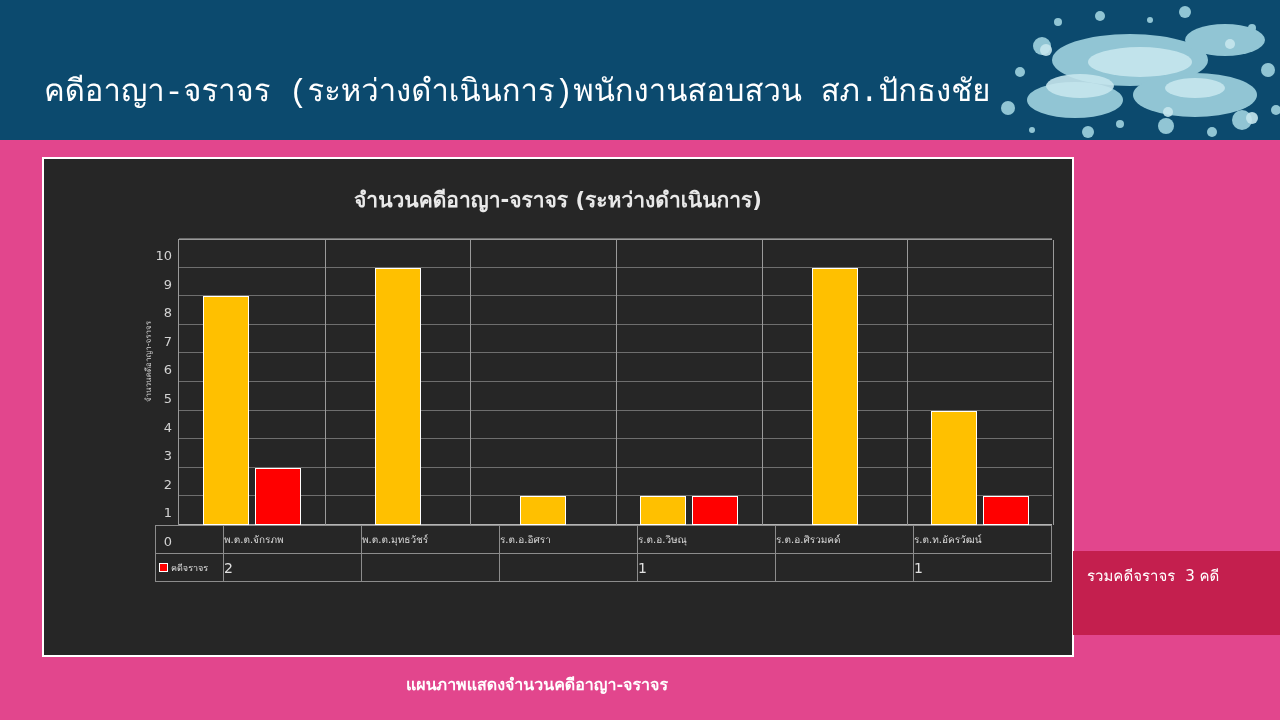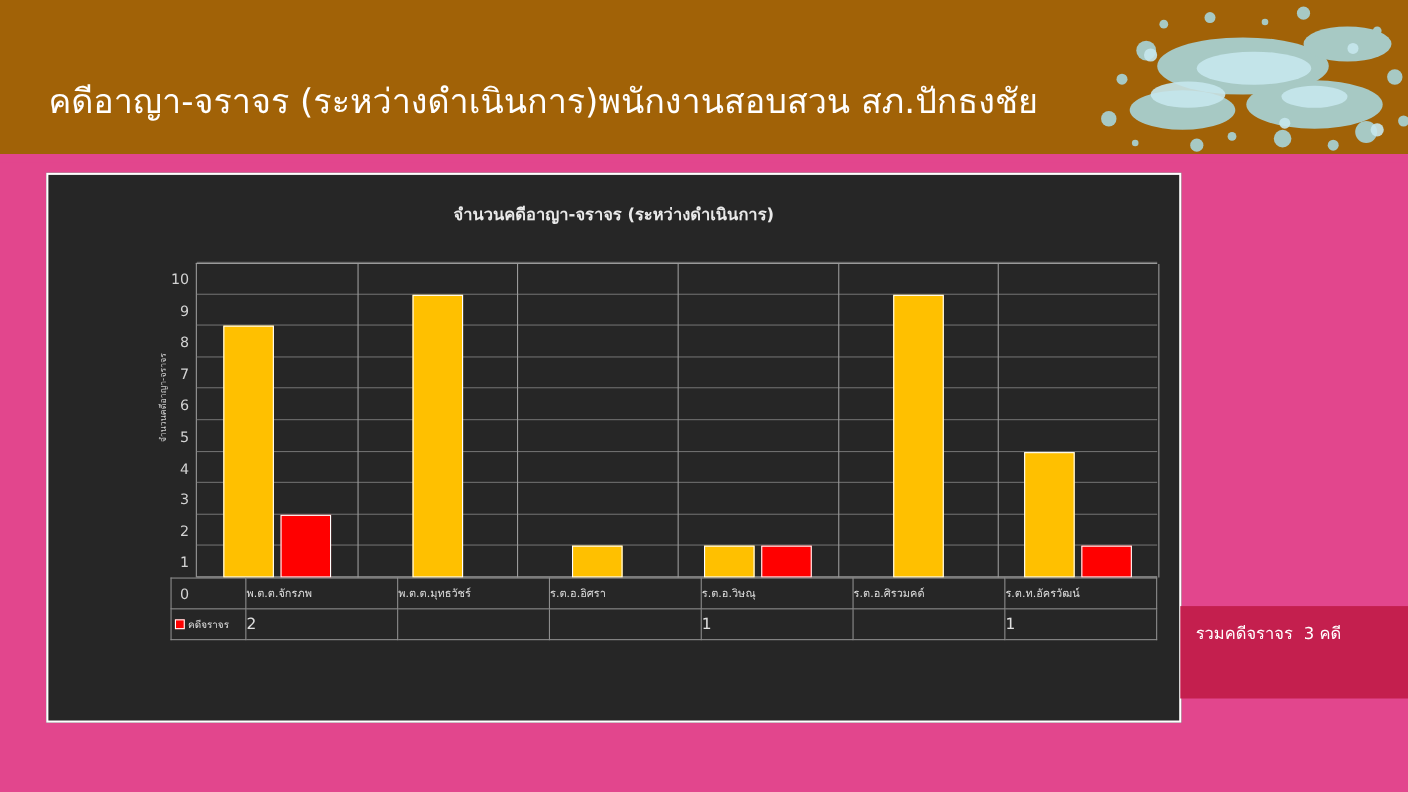--- a/index.html
+++ b/index.html
@@ -19,22 +19,23 @@
     height: 720px;
     background: #e2468d;
   }
 
   
   #header-band {
     position: absolute;
     left: 0; top: 0;
     width: 1280px;
     height: 140px;
-    background: #a16207;
+    background: #0c4a6e;
     overflow: hidden;
+    font-family: Liberation Mono, monospace;
   }
   #header-splatter {
     position: absolute;
     right: 0; top: 0;
     width: 300px;
     height: 140px;
     opacity: 1;
   }
   #slide-title {
     position: absolute;
@@ -63,21 +64,21 @@
     background: #262626;
     border: 2px solid #ffffff;
     box-sizing: border-box;
   }
   #chart-title {
     position: absolute;
     left: 0; right: 0;
     top: 24px;
     text-align: center;
     color: #e9e9e9;
-    font-size: 15px;
+    font-size: 21px;
     font-weight: bold;
   }
 
   
   #plot-area {
     position: absolute;
     left: 134px;
     top: 80px;
     width: 874px;
     height: 286px;
@@ -328,14 +329,15 @@
           </tr>
       </tbody>
     </table>
 
   </div>
 
   <div id="summary-box">
       <div class="summary-line"><span>รวมคดีจราจร</span><span class="summary-value">3 คดี</span></div>
     </div>
 
+  <div id="footer-caption">แผนภาพแสดงจำนวนคดีอาญา-จราจร</div>
 
 </div>
 
 </body></html>

